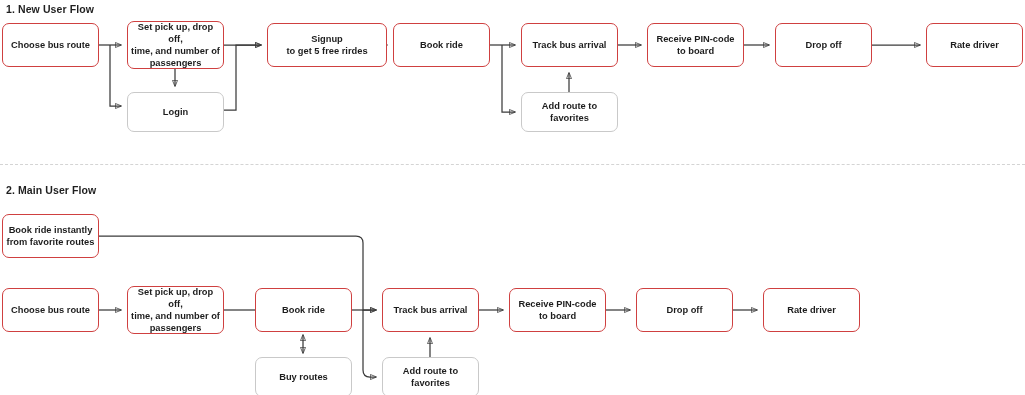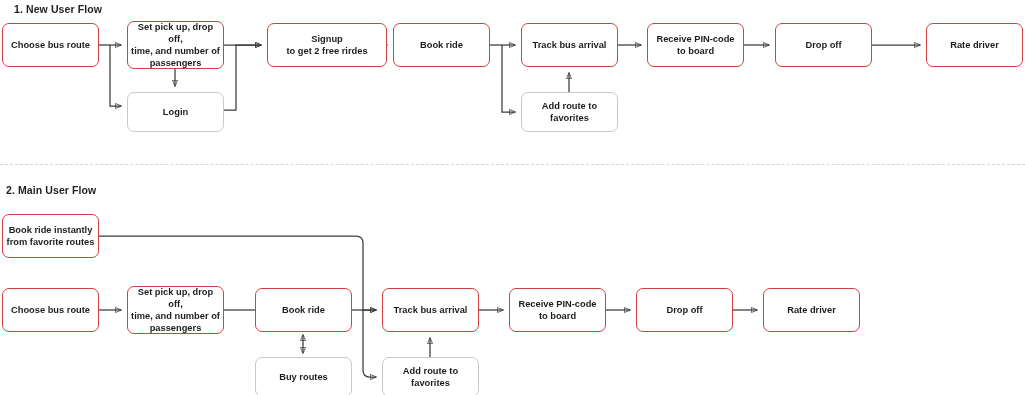--- a/index.html
+++ b/index.html
@@ -102,42 +102,42 @@
         <path d="M 303 335 L 303 353" marker-end="url(#arrowEnd)" marker-start="url(#arrowStart)"></path>
         <path d="M 352 310 L 376 310" marker-end="url(#arrowEnd)"></path>
         <path d="M 430 357 L 430 338" marker-end="url(#arrowEnd)"></path>
         <path d="M 479 310 L 503 310" marker-end="url(#arrowEnd)"></path>
         <path d="M 606 310 L 630 310" marker-end="url(#arrowEnd)"></path>
         <path d="M 733 310 L 757 310" marker-end="url(#arrowEnd)"></path>
       </g>
   </svg>
 
   <div id="nodes-layer">
-      <div class="section-title" style="left: 14px; top: 3px;">1. New User Flow</div>
+      <div class="section-title" style="left: 6px; top: 3px;">1. New User Flow</div>
       <div class="node primary" style="left: 2px; top: 23px; width: 97px; height: 44px;">
         <div>
           <span>Choose bus route</span>
         </div>
       </div>
       <div class="node primary" style="left: 127px; top: 21px; width: 97px; height: 48px;">
         <div>
           <span>Set pick up, drop off,</span>
           <span>time, and number of</span>
           <span>passengers</span>
         </div>
       </div>
       <div class="node secondary" style="left: 127px; top: 92px; width: 97px; height: 40px; align-items: center;">
         <div>
           <span>Login</span>
         </div>
       </div>
       <div class="node primary" style="left: 267px; top: 23px; width: 120px; height: 44px;">
         <div>
           <span>Signup</span>
-          <span>to get 2 free rirdes</span>
+          <span>to get 5 free rirdes</span>
         </div>
       </div>
       <div class="node primary" style="left: 393px; top: 23px; width: 97px; height: 44px;">
         <div>
           <span>Book ride</span>
         </div>
       </div>
       <div class="node primary" style="left: 521px; top: 23px; width: 97px; height: 44px;">
         <div>
           <span>Track bus arrival</span>

